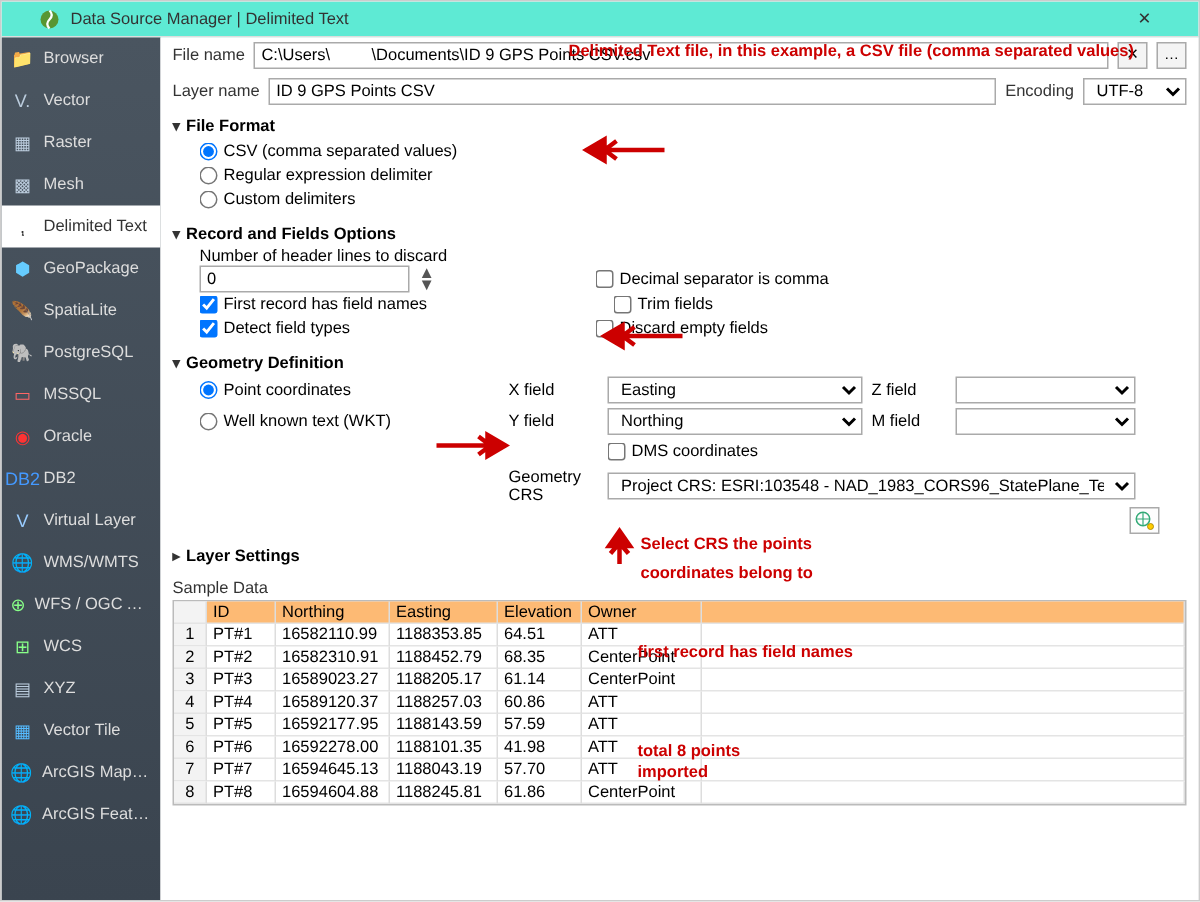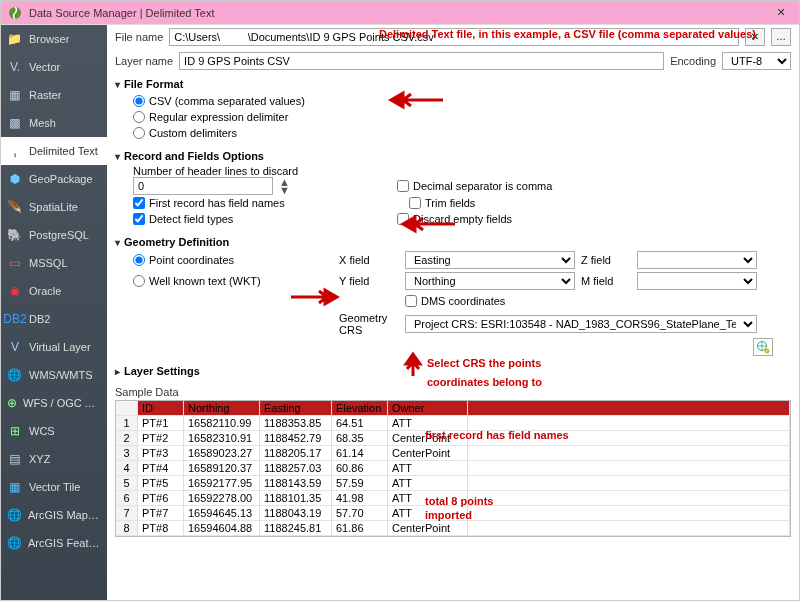--- a/index.html
+++ b/index.html
@@ -1,17 +1,17 @@
 <!DOCTYPE html>
 <html><head>
 <meta charset="utf-8">
 <style>
 * { box-sizing: border-box; margin: 0; padding: 0; font-family: "Segoe UI", Tahoma, sans-serif; font-size: 11px; }
 body { background: #fff; width: 800px; height: 601px; overflow: hidden; border: 1px solid #ccc; }
-.titlebar { display: flex; align-items: center; height: 24px; padding: 0 6px; border-bottom: 1px solid #ddd; background: #f9a8d4; }
+.titlebar { display: flex; align-items: center; height: 24px; padding: 0 24px; border-bottom: 1px solid #ddd; background: #5eead4; }
 .titlebar .t-icon { width: 16px; height: 16px; margin-right: 6px; color: #589632; }
 .titlebar .t-title { flex: 1; font-size: 11px; color: #333; }
 .titlebar .t-close { width: 24px; text-align: center; color: #333; }
 
 .body { display: flex; height: 576px; }
 
 .sidebar { width: 106px; background: linear-gradient(#4a5560,#3a444f); color: #ddd; overflow: hidden; }
 .sb-item { display: flex; align-items: center; height: 28px; padding: 0 6px; gap: 6px; font-size: 10.5px; cursor: pointer; }
 .sb-item.sel { background: #fff; color: #333; }
 .sb-ico { width: 16px; height: 16px; display: flex; align-items: center; justify-content: center; font-size: 12px; }
@@ -32,21 +32,21 @@
 .radio-row, .chk-row { display: flex; align-items: center; gap: 4px; padding: 2px 0 2px 18px; }
 .radio, .chk { width: 12px; height: 12px; }
 
 .grid2 { display: grid; grid-template-columns: 250px 1fr; column-gap: 14px; }
 
 .geom-grid { display: grid; grid-template-columns: 200px 60px 170px 50px 120px; align-items: center; row-gap: 3px; column-gap: 6px; padding-left: 18px; }
 
 .table { border: 1px solid #bbb; margin: 2px 8px 8px; font-size: 10.5px; }
 .thead, .trow { display: grid; grid-template-columns: 22px 46px 76px 72px 56px 80px 1fr; }
 .thead div, .trow div { border-right: 1px solid #ddd; border-bottom: 1px solid #e4e4e4; padding: 1px 4px; overflow: hidden; white-space: nowrap; }
-.thead div { background: #b91c1c; font-weight: normal; }
+.thead div { background: #fdba74; font-weight: normal; }
 .trow div:first-child, .thead div:first-child { text-align: center; background: #f3f3f3; }
 
 .annot { position: absolute; color: #c00; font-weight: bold; font-size: 11px; pointer-events: none; }
 .arrow-l { position: absolute; pointer-events: none; }
 .arrow-l svg { overflow: visible; }
 
 .crs-btn { width: 20px; height: 18px; border: 1px solid #aaa; background: #fdfdfd; display: inline-flex; align-items: center; justify-content: center; }
 </style>
 </head>
 <body>

